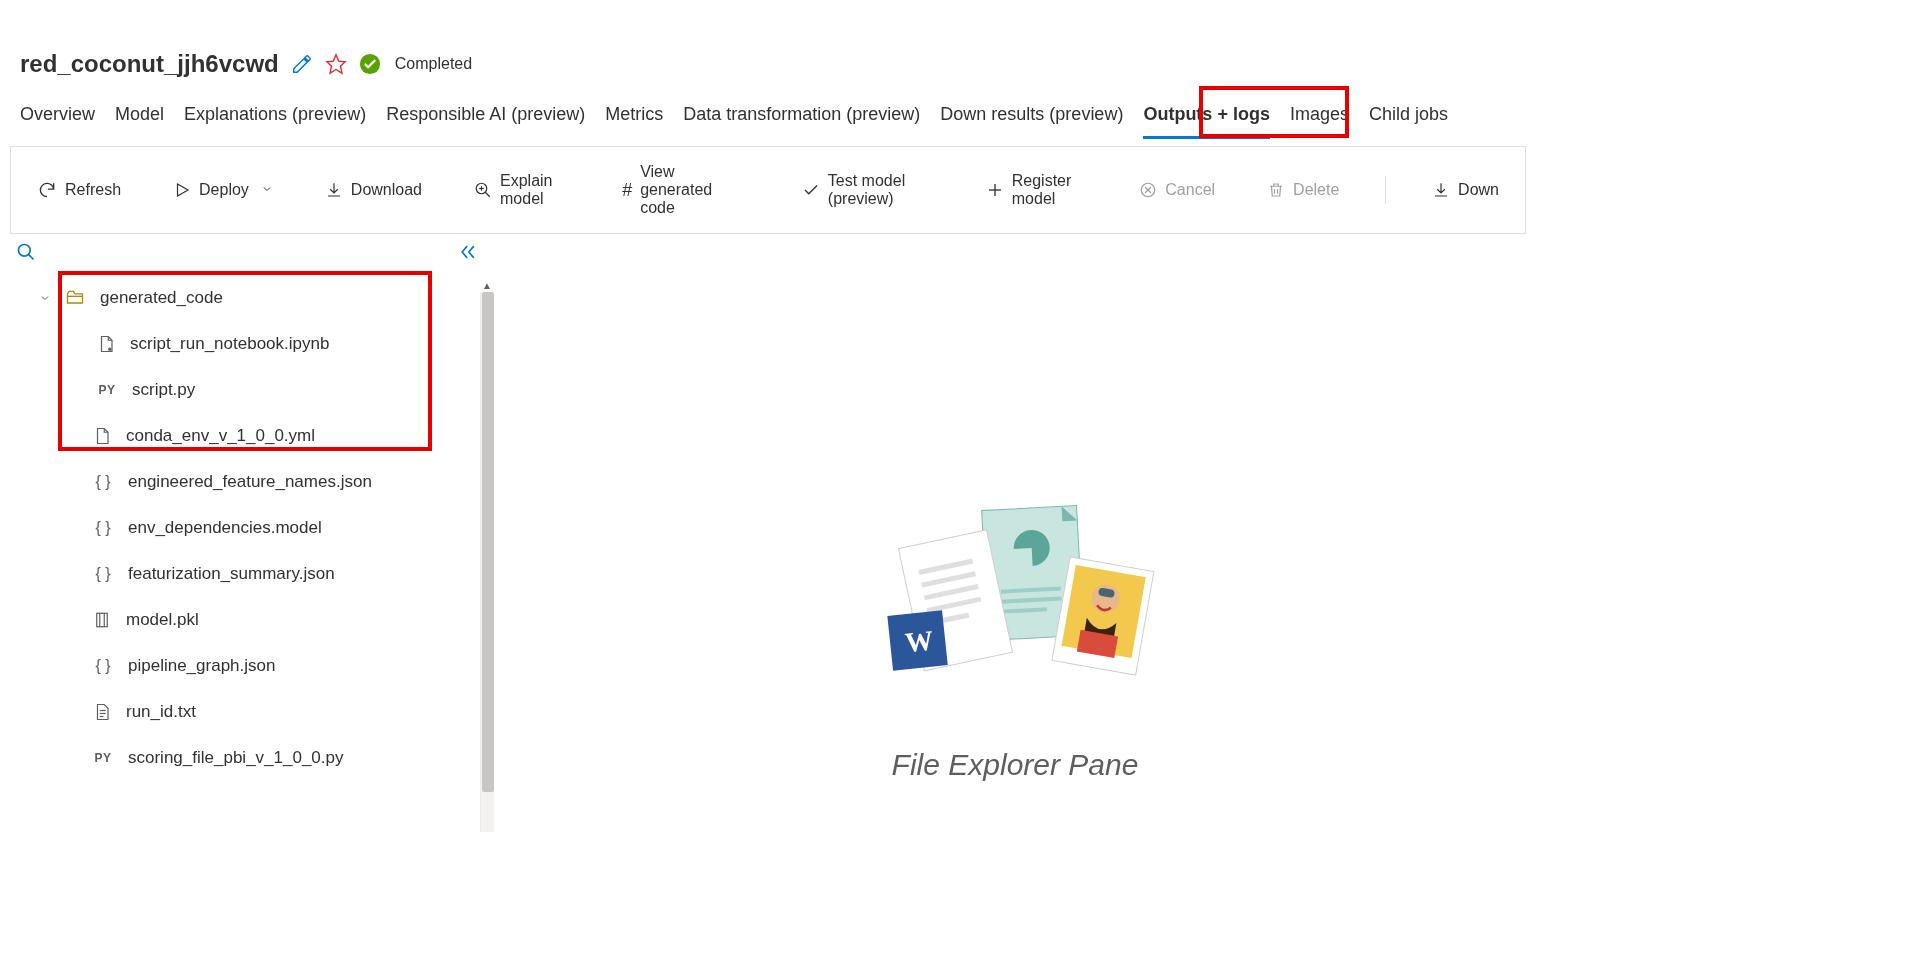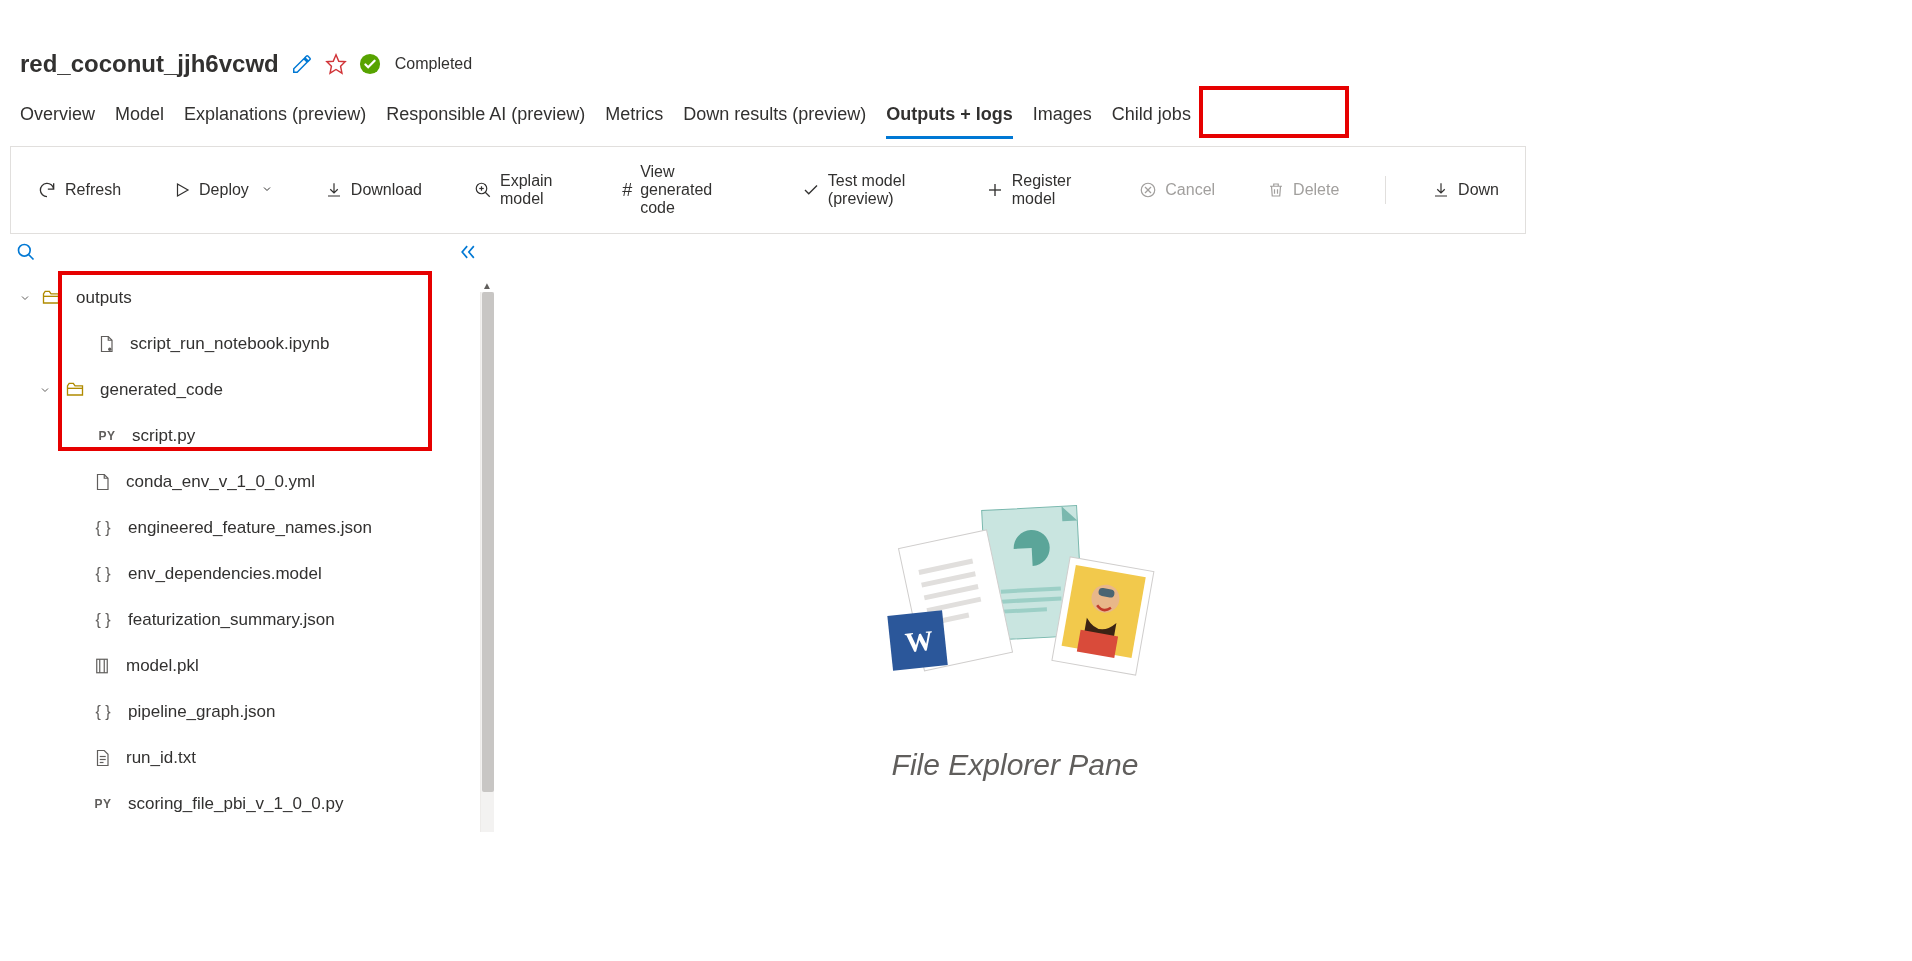--- a/index.html
+++ b/index.html
@@ -80,20 +80,21 @@
     </span>
     <span class="status-text">Completed</span>
   </div>
 
   <div class="tabs" style="position:relative;">
     <div class="tab">Overview</div>
     <div class="tab">Model</div>
     <div class="tab">Explanations (preview)</div>
     <div class="tab">Responsible AI (preview)</div>
     <div class="tab">Metrics</div>
+    <div class="tab">Data transformation (preview)</div>
     <div class="tab">Down results (preview)</div>
     <div class="tab active">Outputs + logs</div>
     <div class="tab">Images</div>
     <div class="tab">Child jobs</div>
     <div class="tab-highlight" style="left:1199px; top:-8px; width:150px; height:52px;"></div>
   </div>
 
   <div class="toolbar">
     <div class="tbtn">
       <svg width="20" height="20" viewBox="0 0 24 24" fill="none" stroke="#323130" stroke-width="1.6">
@@ -184,59 +185,45 @@
       </div>
 
       <div class="scroll-up">▲</div>
       <div class="scroll-track">
         <div class="scroll-thumb"></div>
       </div>
 
       <div class="tree">
         <div class="red-box" style="left:58px; top:2px; width:374px; height:180px;"></div>
 
-        <div class="tree-row">
+
+        <div class="tree-row indent-1">
           <span class="tree-chevron">
               <svg width="12" height="12" viewBox="0 0 24 24" fill="none" stroke="#605e5c" stroke-width="2">
                 <polyline points="6 9 12 15 18 9"></polyline>
               </svg>
             </span>
           <span class="tree-icon">
               <svg width="20" height="20" viewBox="0 0 24 24" fill="none" stroke="#b08b00" stroke-width="1.6">
                 <path d="M3 7l2-3h5l2 3h9v11H3z"></path>
                 <path d="M3 10h18"></path>
               </svg>
             </span>
-          <span class="tree-label">outputs</span>
+          <span class="tree-label">generated_code</span>
         </div>
 
         <div class="tree-row indent-2">
           <span class="tree-icon file-icon">
               <svg width="18" height="18" viewBox="0 0 24 24" fill="none" stroke="#605e5c" stroke-width="1.6">
                 <path d="M6 2h9l5 5v15H6z"></path>
                 <path d="M15 2v5h5"></path>
                 <circle cx="17" cy="19" r="2.2" fill="#605e5c" stroke="none"></circle>
               </svg>
             </span>
           <span class="tree-label">script_run_notebook.ipynb</span>
-        </div>
-
-        <div class="tree-row indent-1">
-          <span class="tree-chevron">
-              <svg width="12" height="12" viewBox="0 0 24 24" fill="none" stroke="#605e5c" stroke-width="2">
-                <polyline points="6 9 12 15 18 9"></polyline>
-              </svg>
-            </span>
-          <span class="tree-icon">
-              <svg width="20" height="20" viewBox="0 0 24 24" fill="none" stroke="#b08b00" stroke-width="1.6">
-                <path d="M3 7l2-3h5l2 3h9v11H3z"></path>
-                <path d="M3 10h18"></path>
-              </svg>
-            </span>
-          <span class="tree-label">generated_code</span>
         </div>
 
         <div class="tree-row indent-2">
           <span class="tree-icon py-icon">PY</span>
           <span class="tree-label">script.py</span>
         </div>
 
         <div class="tree-row indent-2b">
           <span class="tree-icon file-icon">
               <svg width="18" height="18" viewBox="0 0 24 24" fill="none" stroke="#605e5c" stroke-width="1.6">

